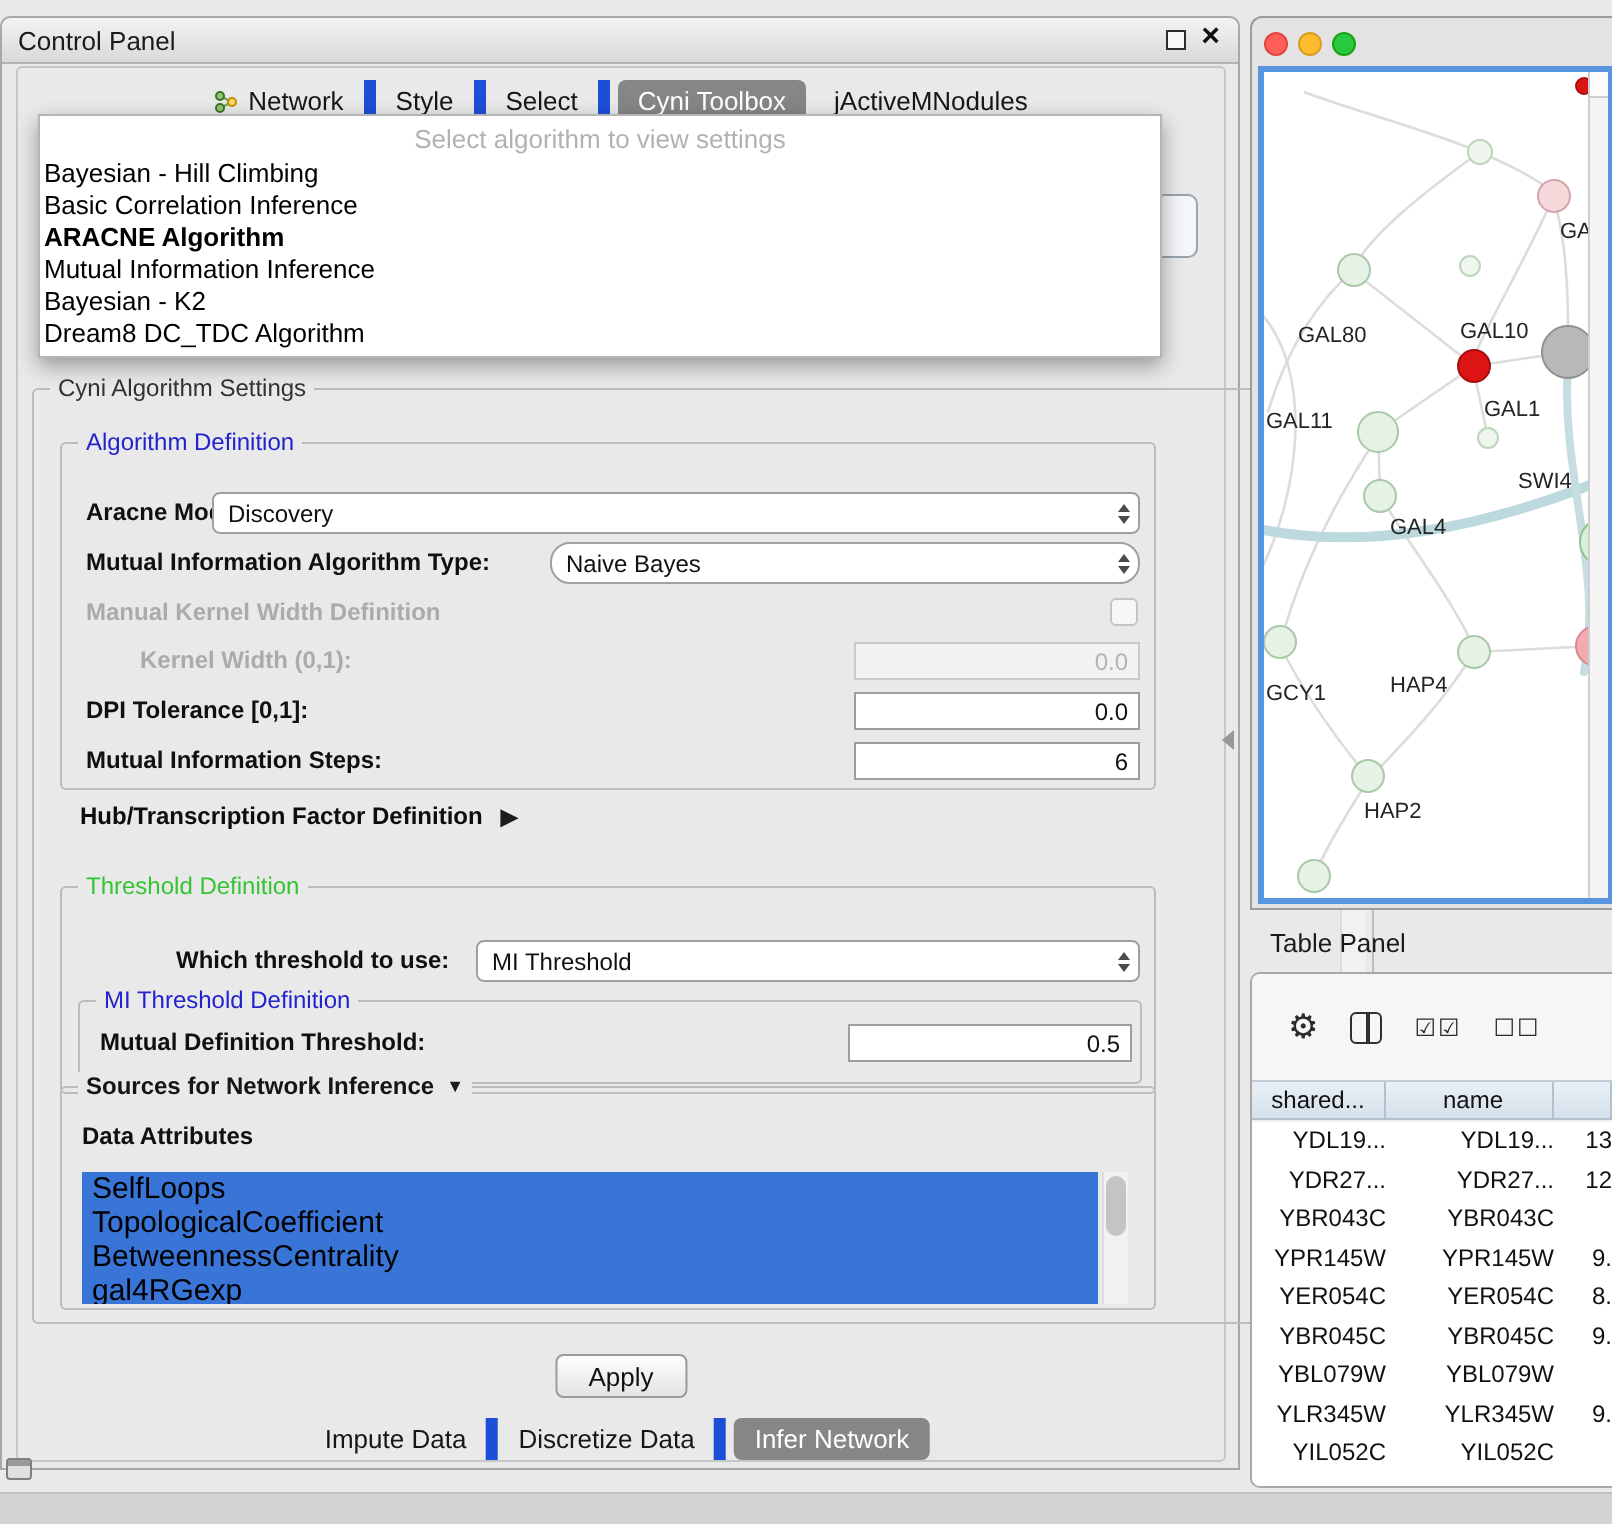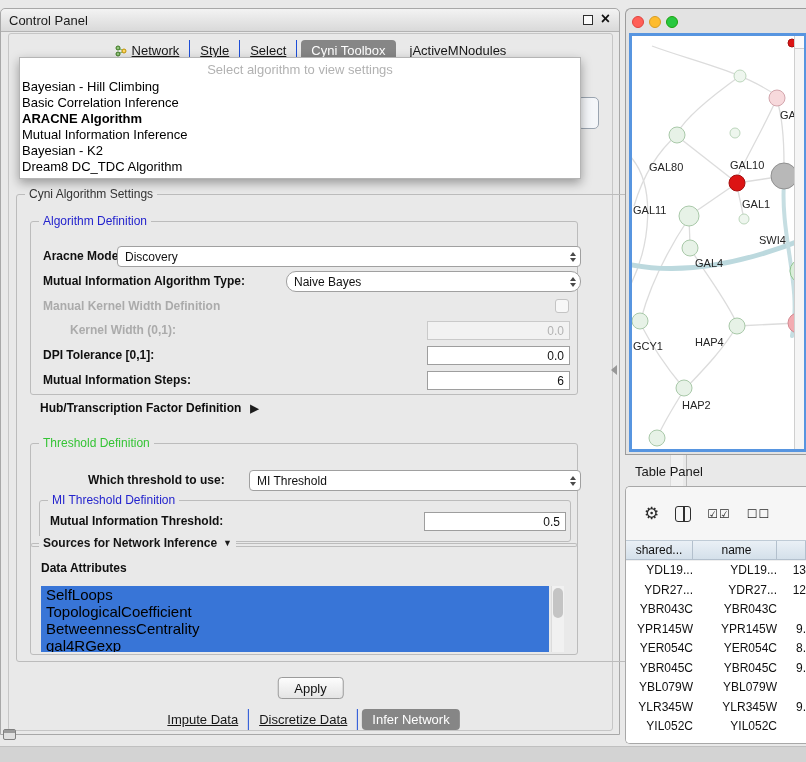--- a/index.html
+++ b/index.html
@@ -18,21 +18,21 @@
       border:1.5px solid #2e2e2e;background:#fafafa;}
   .cp-close{position:absolute;right:9px;top:1px;font-size:16px;font-weight:bold;color:#101010;}
   .cp-content{position:absolute;left:7px;top:24px;width:605px;height:698px;
       border:1px solid #c6c6c6;border-radius:3px;background:#e9e9e9;box-sizing:border-box;}
 
   
   .tabbar{position:absolute;left:0;top:6px;width:100%;display:flex;
       justify-content:center;align-items:center;}
   .tab{display:flex;align-items:center;gap:5px;padding:3px 10px;font-size:13px;
       color:#161616;white-space:nowrap;}
-  .tab.sep{border-right:1px solid #1d4ed8;text-decoration:underline;}
+  .tab.sep{border-right:6px solid #1d4ed8;}
   .tab.active{background:#868686;color:#fff;border-radius:4px;margin:0 4px;border-right:none;}
   .net-ico{width:12px;height:12px;}
 
   
   .algo-popup{position:absolute;left:10px;top:23px;width:560px;z-index:40;background:#fff;
       border:1px solid #b5b5b5;box-shadow:0 4px 10px rgba(0,0,0,0.35);padding:2px 0 3px 0;}
   .popup-placeholder{height:19px;line-height:19px;text-align:center;color:#b2b2b2;font-size:13px;}
   .popup-item{height:16px;line-height:16px;font-size:13px;padding-left:2px;color:#000;white-space:nowrap;}
   .popup-item.selected{font-weight:bold;}
 
@@ -44,21 +44,21 @@
   .grp-title{position:absolute;top:-8px;left:8px;background:#e9e9e9;padding:0 4px;
       font-size:12px;line-height:14px;white-space:nowrap;}
   .t-dark{color:#333;}
   .t-blue{color:#2323cd;}
   .t-green{color:#35c435;}
 
   .lbl{position:absolute;font-size:12px;font-weight:bold;color:#101010;white-space:nowrap;}
   .lbl.dis{color:#ababab;}
 
   .combo{position:absolute;background:#fff;border:1px solid #a0a0a0;border-radius:4px;
-      box-sizing:border-box;font-size:12px;display:flex;align-items:center;padding-left:7px;margin-left:11px;}
+      box-sizing:border-box;font-size:12px;display:flex;align-items:center;padding-left:7px;}
   .combo-ar{position:absolute;right:4px;top:0;height:100%;display:flex;flex-direction:column;
       justify-content:center;gap:2px;}
   .ar-up{width:0;height:0;border-left:3.5px solid transparent;border-right:3.5px solid transparent;
       border-bottom:4px solid #4a4a4a;}
   .ar-dn{width:0;height:0;border-left:3.5px solid transparent;border-right:3.5px solid transparent;
       border-top:4px solid #4a4a4a;}
 
   .field{position:absolute;box-sizing:border-box;border:1px solid #9e9e9e;background:#fff;
       font-family:"Liberation Sans",sans-serif;font-size:12px;text-align:right;padding:0 5px;color:#111;}
   .field.dis{border:1px solid #cacaca;background:#f2f2f2;color:#b3b3b3;}
@@ -238,21 +238,21 @@
           <div class="combo" style="left:207px;top:26px;width:332px;height:21px;">
             <span>MI Threshold</span>
             <span class="combo-ar">
                 <i class="ar-up"></i>
                 <i class="ar-dn"></i>
               </span>
           </div>
 
           <div class="grp" style="left:8px;top:56px;width:532px;height:42px;">
             <span class="grp-title t-blue">MI Threshold Definition</span>
-            <span class="lbl" style="left:10px;top:11px;line-height:19px;">Mutual Information Threshold:</span>
+            <span class="lbl" style="left:10px;top:11px;line-height:19px;">Mutual Definition Threshold:</span>
             <input class="field" style="left: 384px; top: 11px; width: 142px; height: 19px;" readonly="" value="0.5">
           </div>
         </div>
 
         <div class="grp" style="left:13px;top:348px;width:548px;height:112px;">
           <span class="grp-title t-dark" style="display:flex;align-items:center;gap:6px;font-weight:bold;color:#151515;">
             <span>Sources for Network Inference</span>
             <span class="tri" style="font-size:9px;">▼</span>
           </span>
 

